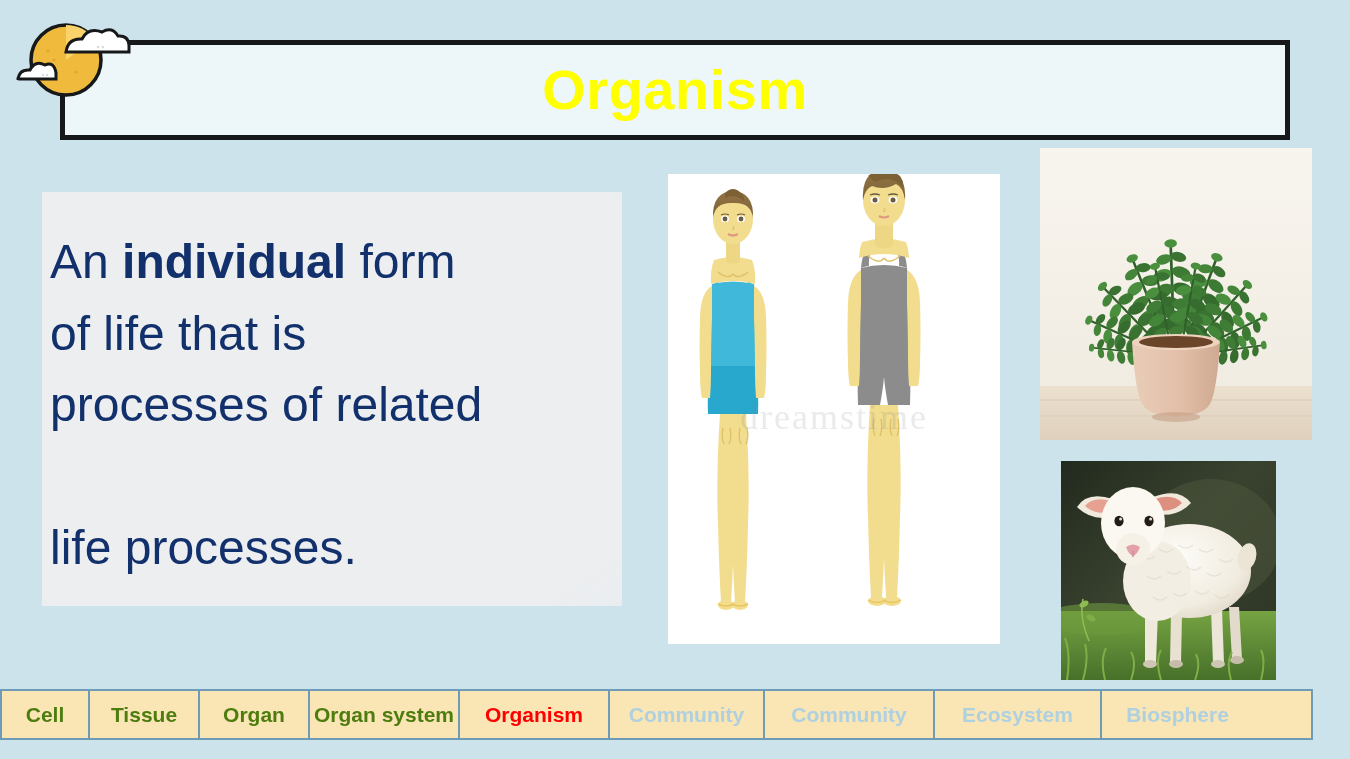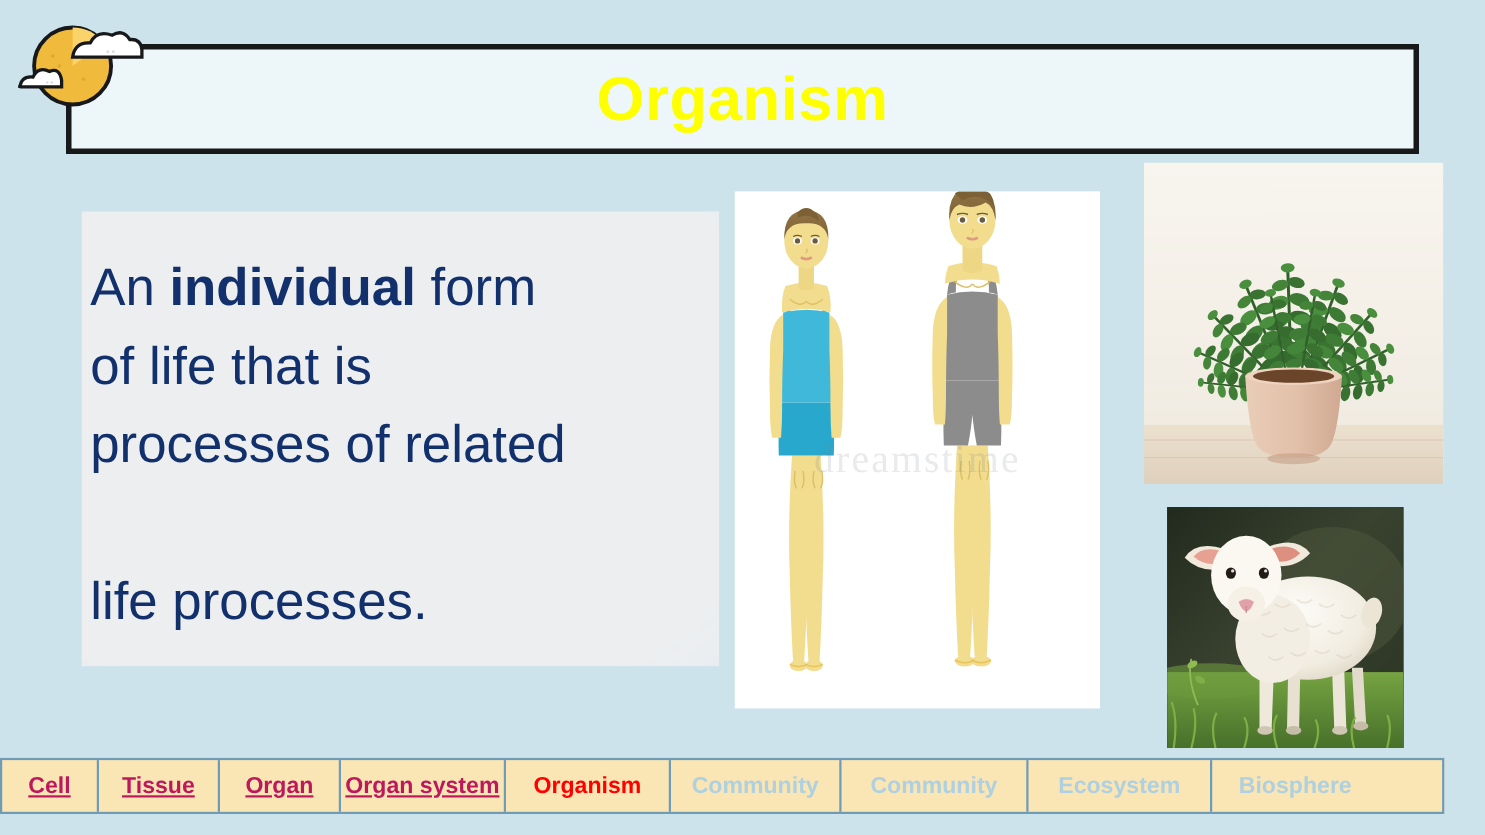--- a/index.html
+++ b/index.html
@@ -48,21 +48,20 @@
   #definition-panel {
     position: absolute;
     left: 42px;
     top: 192px;
     width: 580px;
     height: 414px;
     background: #eceef0;
     -webkit-mask-image: radial-gradient(ellipse 112% 112% at 45% 45%, #000 60%, rgba(0,0,0,0.85) 78%, rgba(0,0,0,0) 100%);
     mask-image: radial-gradient(ellipse 112% 112% at 45% 45%, #000 60%, rgba(0,0,0,0.85) 78%, rgba(0,0,0,0) 100%);
     padding: 34px 30px 0 8px;
-    margin-left: 32px;
   }
   #definition-text {
     font-size: 48px;
     line-height: 1.49;
     color: #12306b;
     font-weight: normal;
   }
   #definition-text b { font-weight: bold; }
 
   
@@ -122,21 +121,21 @@
     display: flex;
     align-items: center;
     justify-content: center;
     font-size: 21px;
     font-weight: bold;
     white-space: nowrap;
     padding: 0 14px;
   }
   .hier-cell:last-child { border-right: none; }
   .hier-active   { color: #ff0000; }
-  .hier-past     { color: #be185d; text-decoration: underline; }
+  .hier-past     { color: #4d7c0f; }
   .hier-future   { color: #aed0e0; }
 </style>
 </head>
 <body>
 
 <div id="title-box">
   <div id="title-text">Organism</div>
 </div>
 
 <div id="deco-sun-clouds">

